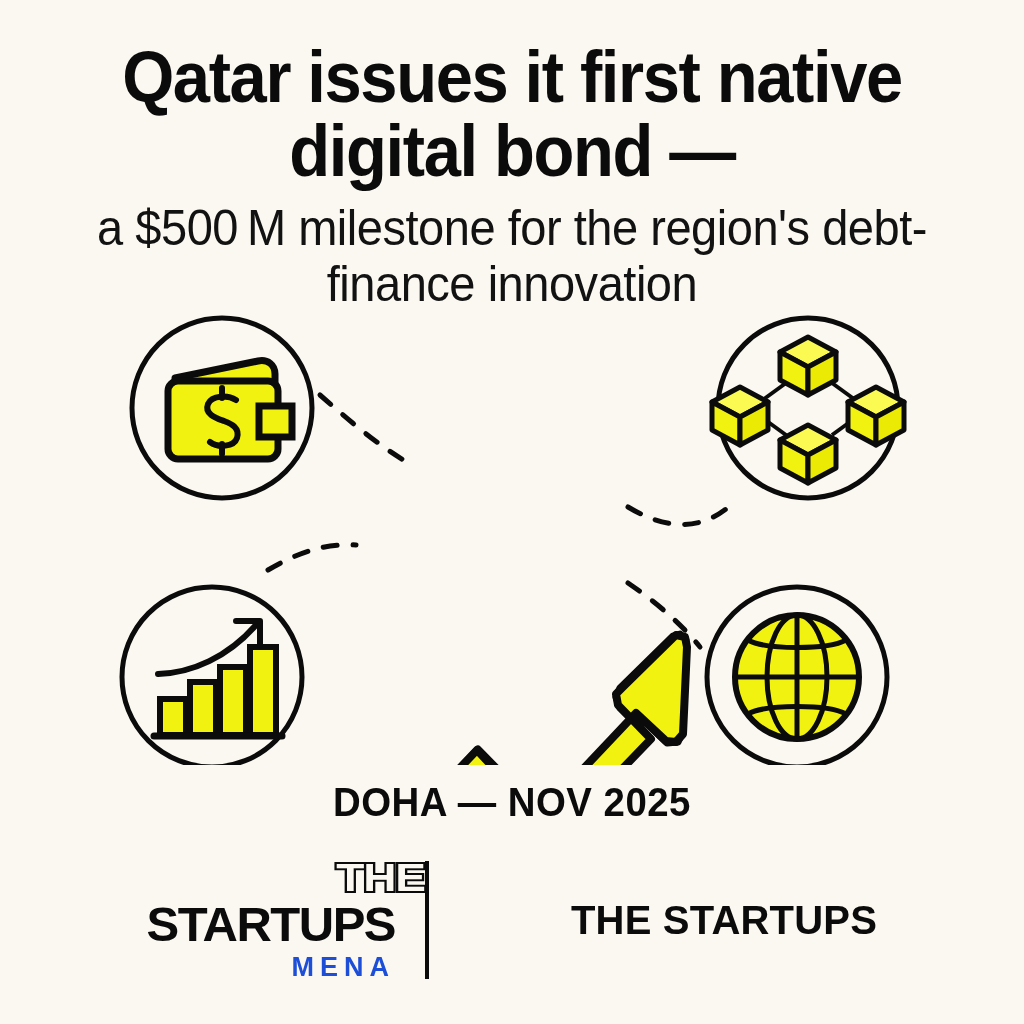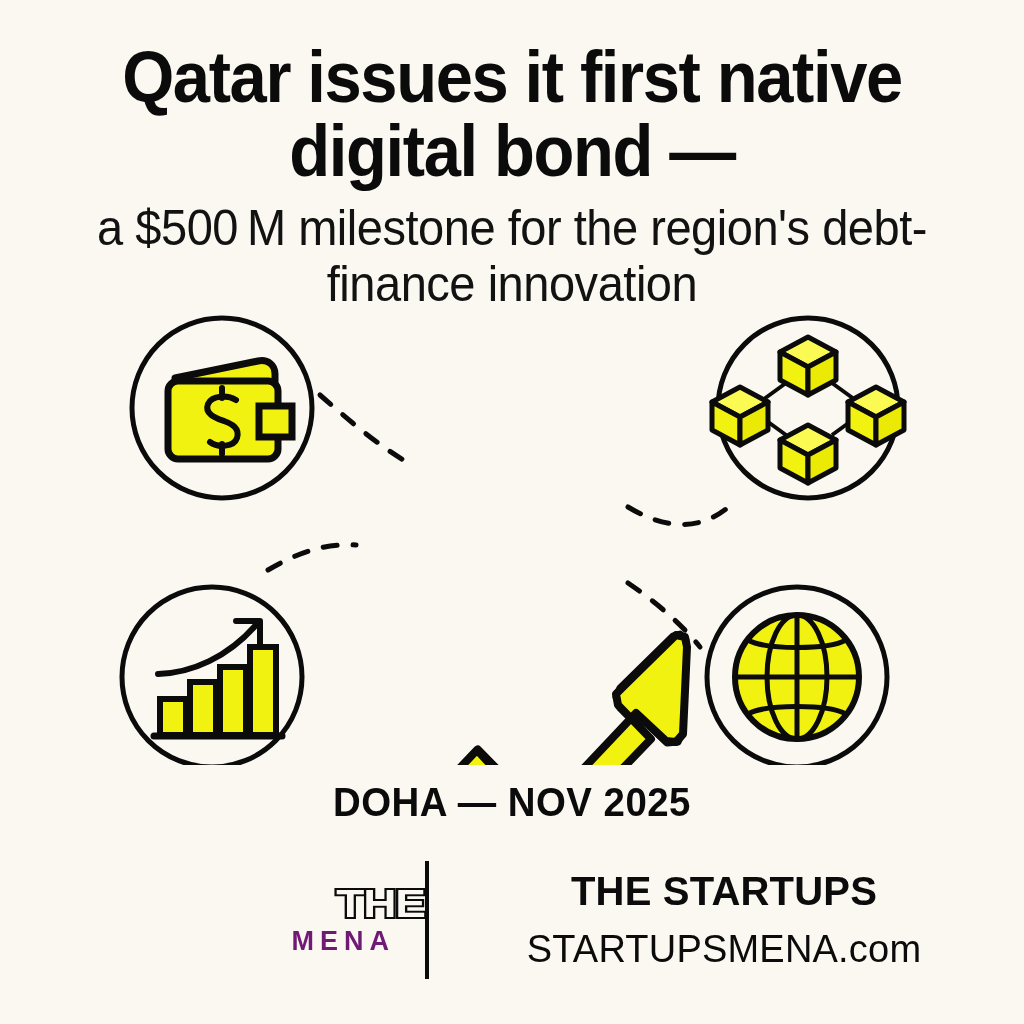--- a/index.html
+++ b/index.html
@@ -118,21 +118,21 @@
     margin-top: 2px;
     color: #0B0B0B;
   }
   .logo-mena {
     display: block;
     font-size: 27px;
     font-weight: 700;
     letter-spacing: 6px;
     line-height: 30px;
     margin-top: 3px;
-    color: #701a75;
+    color: #1d4ed8;
   }
   .footer-divider {
     width: 4px;
     height: 118px;
     background: #0B0B0B;
     flex: 0 0 auto;
   }
   .footer-right {
     width: 470px;
     text-align: center;
@@ -312,25 +312,25 @@
 
     </svg>
   </div>
 
   <div class="locdate">DOHA — NOV 2025</div>
 
   <div class="footer">
 
     <div class="footer-left">
       <span class="logo-the">THE</span>
+      <span class="logo-startups">STARTUPS</span>
       <span class="logo-mena">MENA</span>
     </div>
 
     <div class="footer-divider"></div>
 
     <div class="footer-right">
       <span class="brand-name">THE STARTUPS</span>
-      <span class="brand-url">STARTUPSMENA.com</span>
     </div>
 
   </div>
 
 </div>
 
 </body></html>

